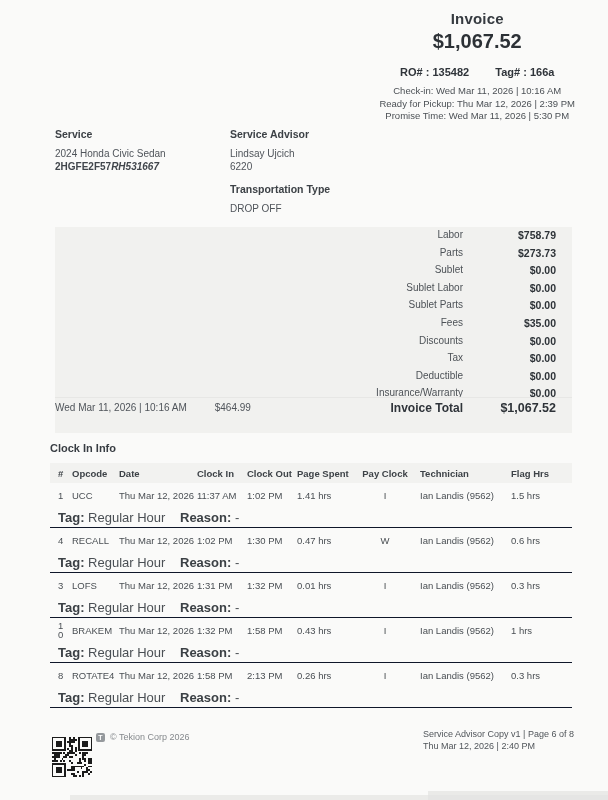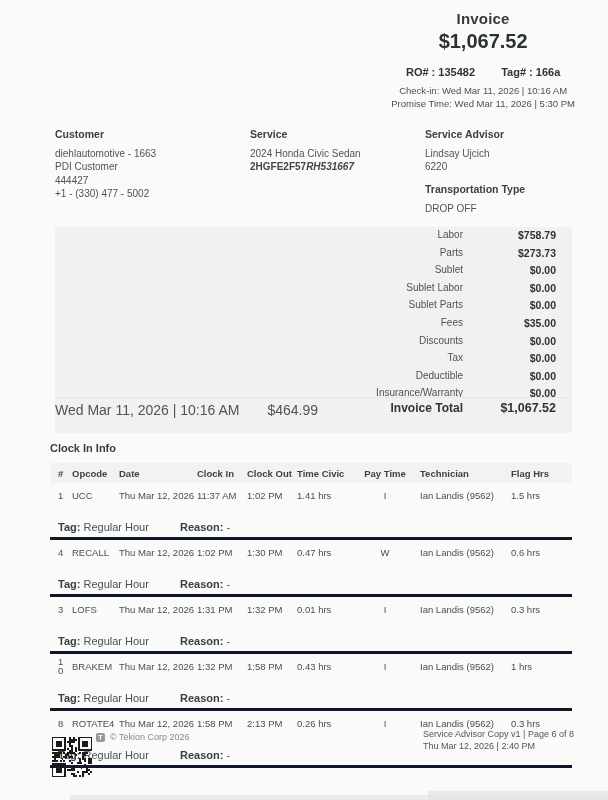--- a/index.html
+++ b/index.html
@@ -28,36 +28,36 @@
   .totals{position:absolute;top:2px;right:16px;width:290px;}
   .t-row{display:flex;align-items:flex-start;justify-content:flex-end;height:17.6px;}
   .t-label{font-size:10px;color:#4d5257;}
   .t-value{width:93px;text-align:right;font-size:10.5px;font-weight:700;color:#2e3338;}
   .t-total{margin-top:5px;height:24px;}
   .t-total .t-label{font-size:12px;font-weight:700;color:#2f343a;}
   .t-total .t-value{font-size:12.5px;}
   .band-divider{position:absolute;left:0;right:0;top:170px;height:1px;background:#e7e7e5;}
   .orig-est{position:absolute;left:0;top:172px;}
   .orig-h{font-size:10px;font-weight:700;color:#3c4146;}
-  .orig-line{display:flex;font-size:14px;color:#4f545a;margin-top:3px;}
+  .orig-line{display:flex;font-size:10px;color:#4f545a;margin-top:3px;}
   .orig-amount{margin-left:28px;}
 
   
   .clock{position:absolute;left:50px;top:442px;width:522px;}
   .clock-title{font-size:11px;font-weight:700;color:#383d43;}
   .c-table{margin-top:9px;}
   .c-grid{display:grid;grid-template-columns:14px 47px 78px 50px 50px 53px 70px 91px 1fr;
           padding-left:8px;align-items:center;}
   .c-grid>div{white-space:nowrap;}
   .c-head{background:#f2f2f0;height:20px;font-size:9.5px;font-weight:700;color:#3d4247;}
   .col-pay{text-align:center;}
   .c-row{min-height:21px;font-size:9.5px;color:#494e53;padding-top:2px;}
   .c-num span{display:inline-block;max-width:8px;word-break:break-all;line-height:9.5px;white-space:normal;}
   .c-tag{display:flex;padding-left:8px;height:20px;align-items:center;
-         border-bottom:3px solid #0f172a;font-size:11px;color:#4a4f54;margin-top:11px;}
+         border-bottom:1px solid #0f172a;font-size:13px;color:#4a4f54;margin-top:1px;}
   .c-tag .tag-part{width:122px;}
   .lbl-b{font-weight:700;color:#3b4045;}
 
   
   .qr{position:absolute;left:52px;top:737px;width:40px;height:40px;}
   .copy-line{position:absolute;left:96px;top:732px;display:flex;align-items:center;
              font-size:9px;color:#85898d;}
   .logo-box{width:9px;height:9px;background:#95999d;color:#fff;border-radius:2px;font-size:7px;
             font-weight:700;display:flex;align-items:center;justify-content:center;margin-right:5px;}
   .footer-right{position:absolute;left:423px;top:728px;font-size:9px;color:#50555a;line-height:12.4px;}
@@ -75,32 +75,26 @@
     <div class="invoice-amount">$1,067.52</div>
     <div class="ro-line">
       <span>RO# :</span>
       <span>135482</span>
       <span class="ro-gap"></span>
       <span>Tag# :</span>
       <span>166a</span>
     </div>
     <div class="hdr-details">
       <div>Check-in: Wed Mar 11, 2026 | 10:16 AM</div>
+      <div>Ready for Pickup: Thu Mar 12, 2026 | 2:39 PM</div>
       <div>Promise Time: Wed Mar 11, 2026 | 5:30 PM</div>
     </div>
   </div>
 
   <div class="info-row">
-    <div class="col-customer">
-      <div class="sec-h">Customer</div>
-      <div class="sec-line">diehlautomotive - 1663</div>
-      <div class="sec-line">PDI Customer</div>
-      <div class="sec-line">444427</div>
-      <div class="sec-line">+1 - (330) 477 - 5002</div>
-    </div>
     <div class="col-vehicle">
       <div class="sec-h">Service</div>
       <div class="sec-line">2024 Honda Civic Sedan</div>
       <div class="sec-line vin"><span>2HGFE2F57</span><i>RH531667</i></div>
     </div>
     <div class="col-advisor">
       <div class="sec-h">Service Advisor</div>
       <div class="sec-line">Lindsay Ujcich</div>
       <div class="sec-line">6220</div>
       <div class="sec-h transport">Transportation Type</div>
@@ -168,22 +162,22 @@
 
   <div class="clock">
     <div class="clock-title">Clock In Info</div>
     <div class="c-table">
       <div class="c-grid c-head">
         <div>#</div>
         <div>Opcode</div>
         <div>Date</div>
         <div>Clock In</div>
         <div>Clock Out</div>
-        <div>Time Civic</div>
-        <div class="col-pay">Pay Time</div>
+        <div>Page Spent</div>
+        <div class="col-pay">Pay Clock</div>
         <div>Technician</div>
         <div>Flag Hrs</div>
       </div>
       <div id="clock-rows">
           <div class="c-grid c-row">
             <div class="c-num"><span>1</span></div>
             <div>UCC</div>
             <div>Thu Mar 12, 2026</div>
             <div>11:37 AM</div>
             <div>1:02 PM</div>

